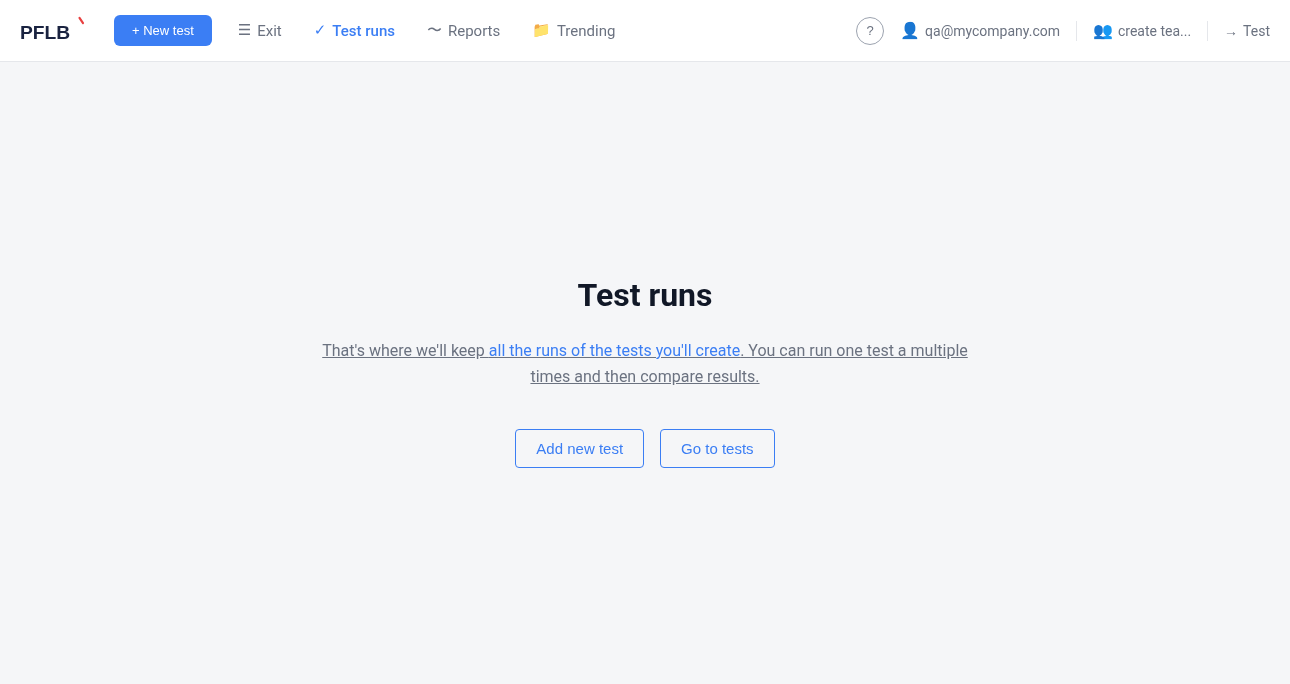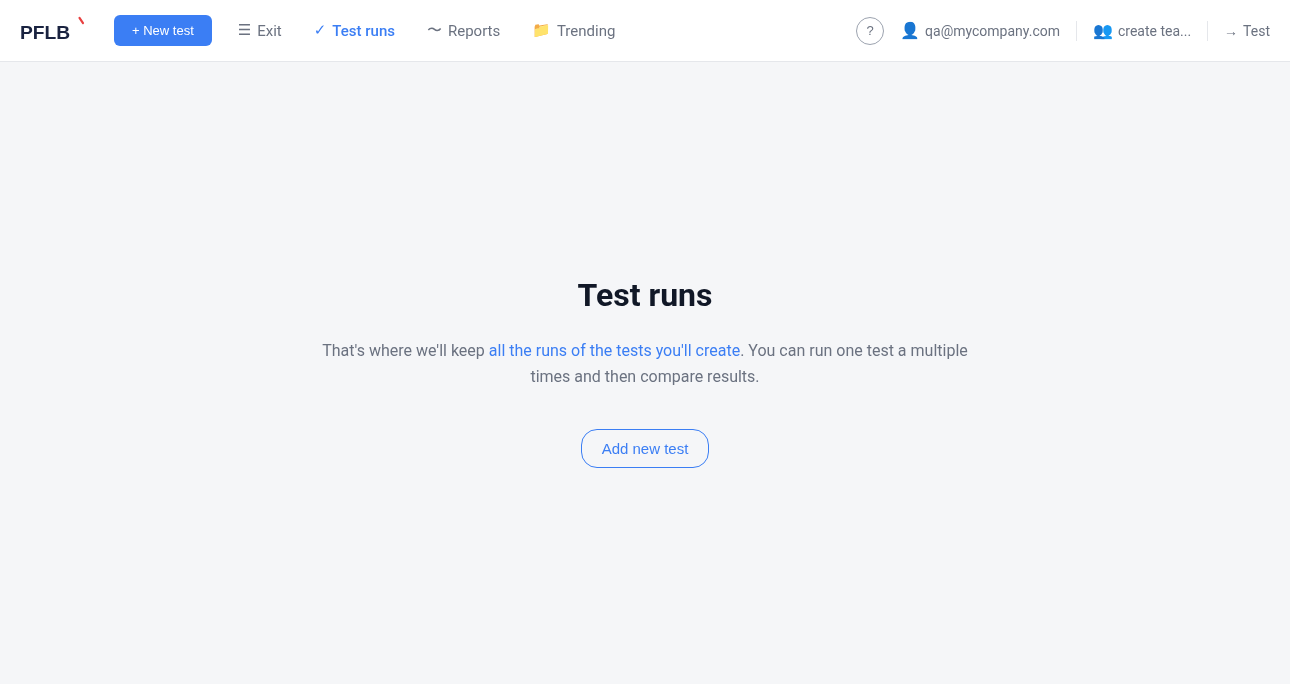--- a/index.html
+++ b/index.html
@@ -144,38 +144,39 @@
       text-align: center;
     }
 
     .page-description {
       font-size: 16px;
       color: #6b7280;
       text-align: center;
       max-width: 680px;
       line-height: 1.6;
       margin-bottom: 40px;
+      text-decoration: underline;
     }
 
     .page-description .highlight {
       color: #3b7ef4;
     }
 
     .actions {
       display: flex;
       gap: 16px;
       align-items: center;
     }
 
     .btn-outline {
       border: 1.5px solid #3b7ef4;
       background: transparent;
       color: #3b7ef4;
       padding: 10px 20px;
-      border-radius: 16px;
+      border-radius: 4px;
       font-size: 15px;
       font-weight: 500;
       cursor: pointer;
       transition: background 0.15s;
       text-align: center;
     }
   </style>
 </head>
 <body>
 
@@ -241,14 +242,15 @@
 
 <main>
   <h1 class="page-title">Test runs</h1>
 
   <p class="page-description">
     <span>That's where we'll keep </span><span class="highlight">all the runs of the tests you'll create</span><span>. You can run one test a multiple times and then compare results.</span>
   </p>
 
   <div class="actions">
     <button class="btn-outline">Add new test</button>
+    <button class="btn-outline">Go to tests</button>
   </div>
 </main>
 
 </body></html>

